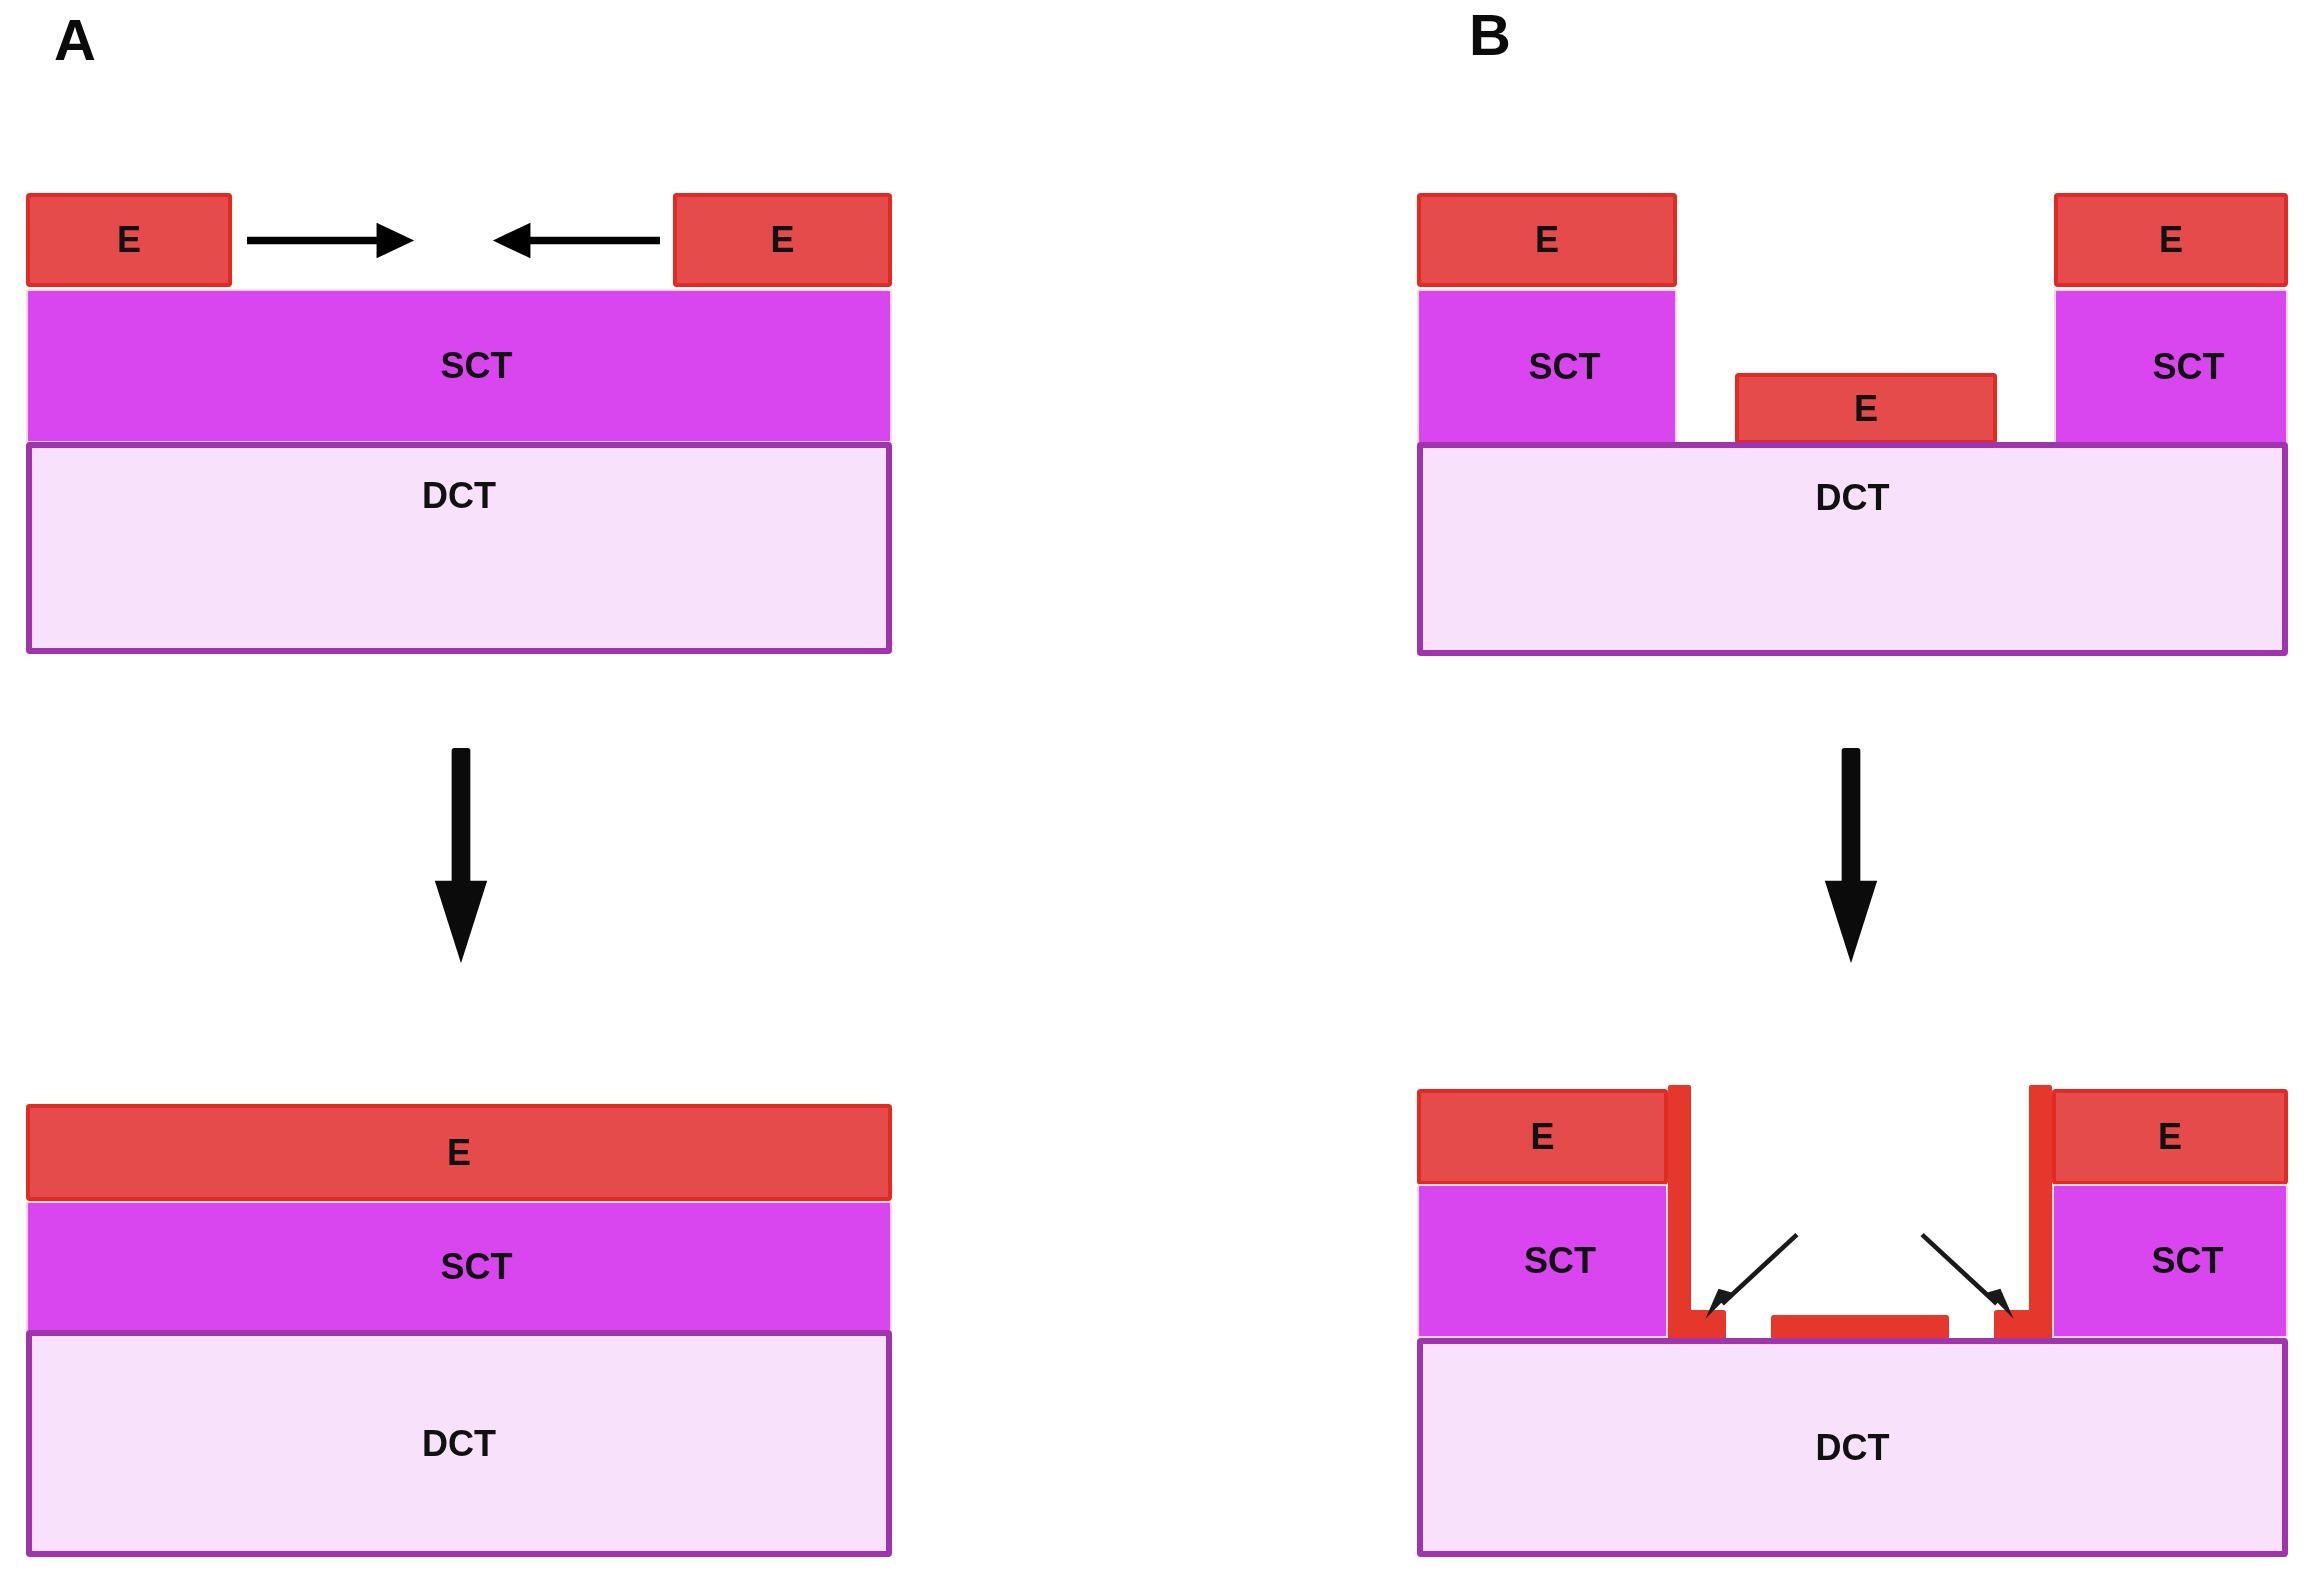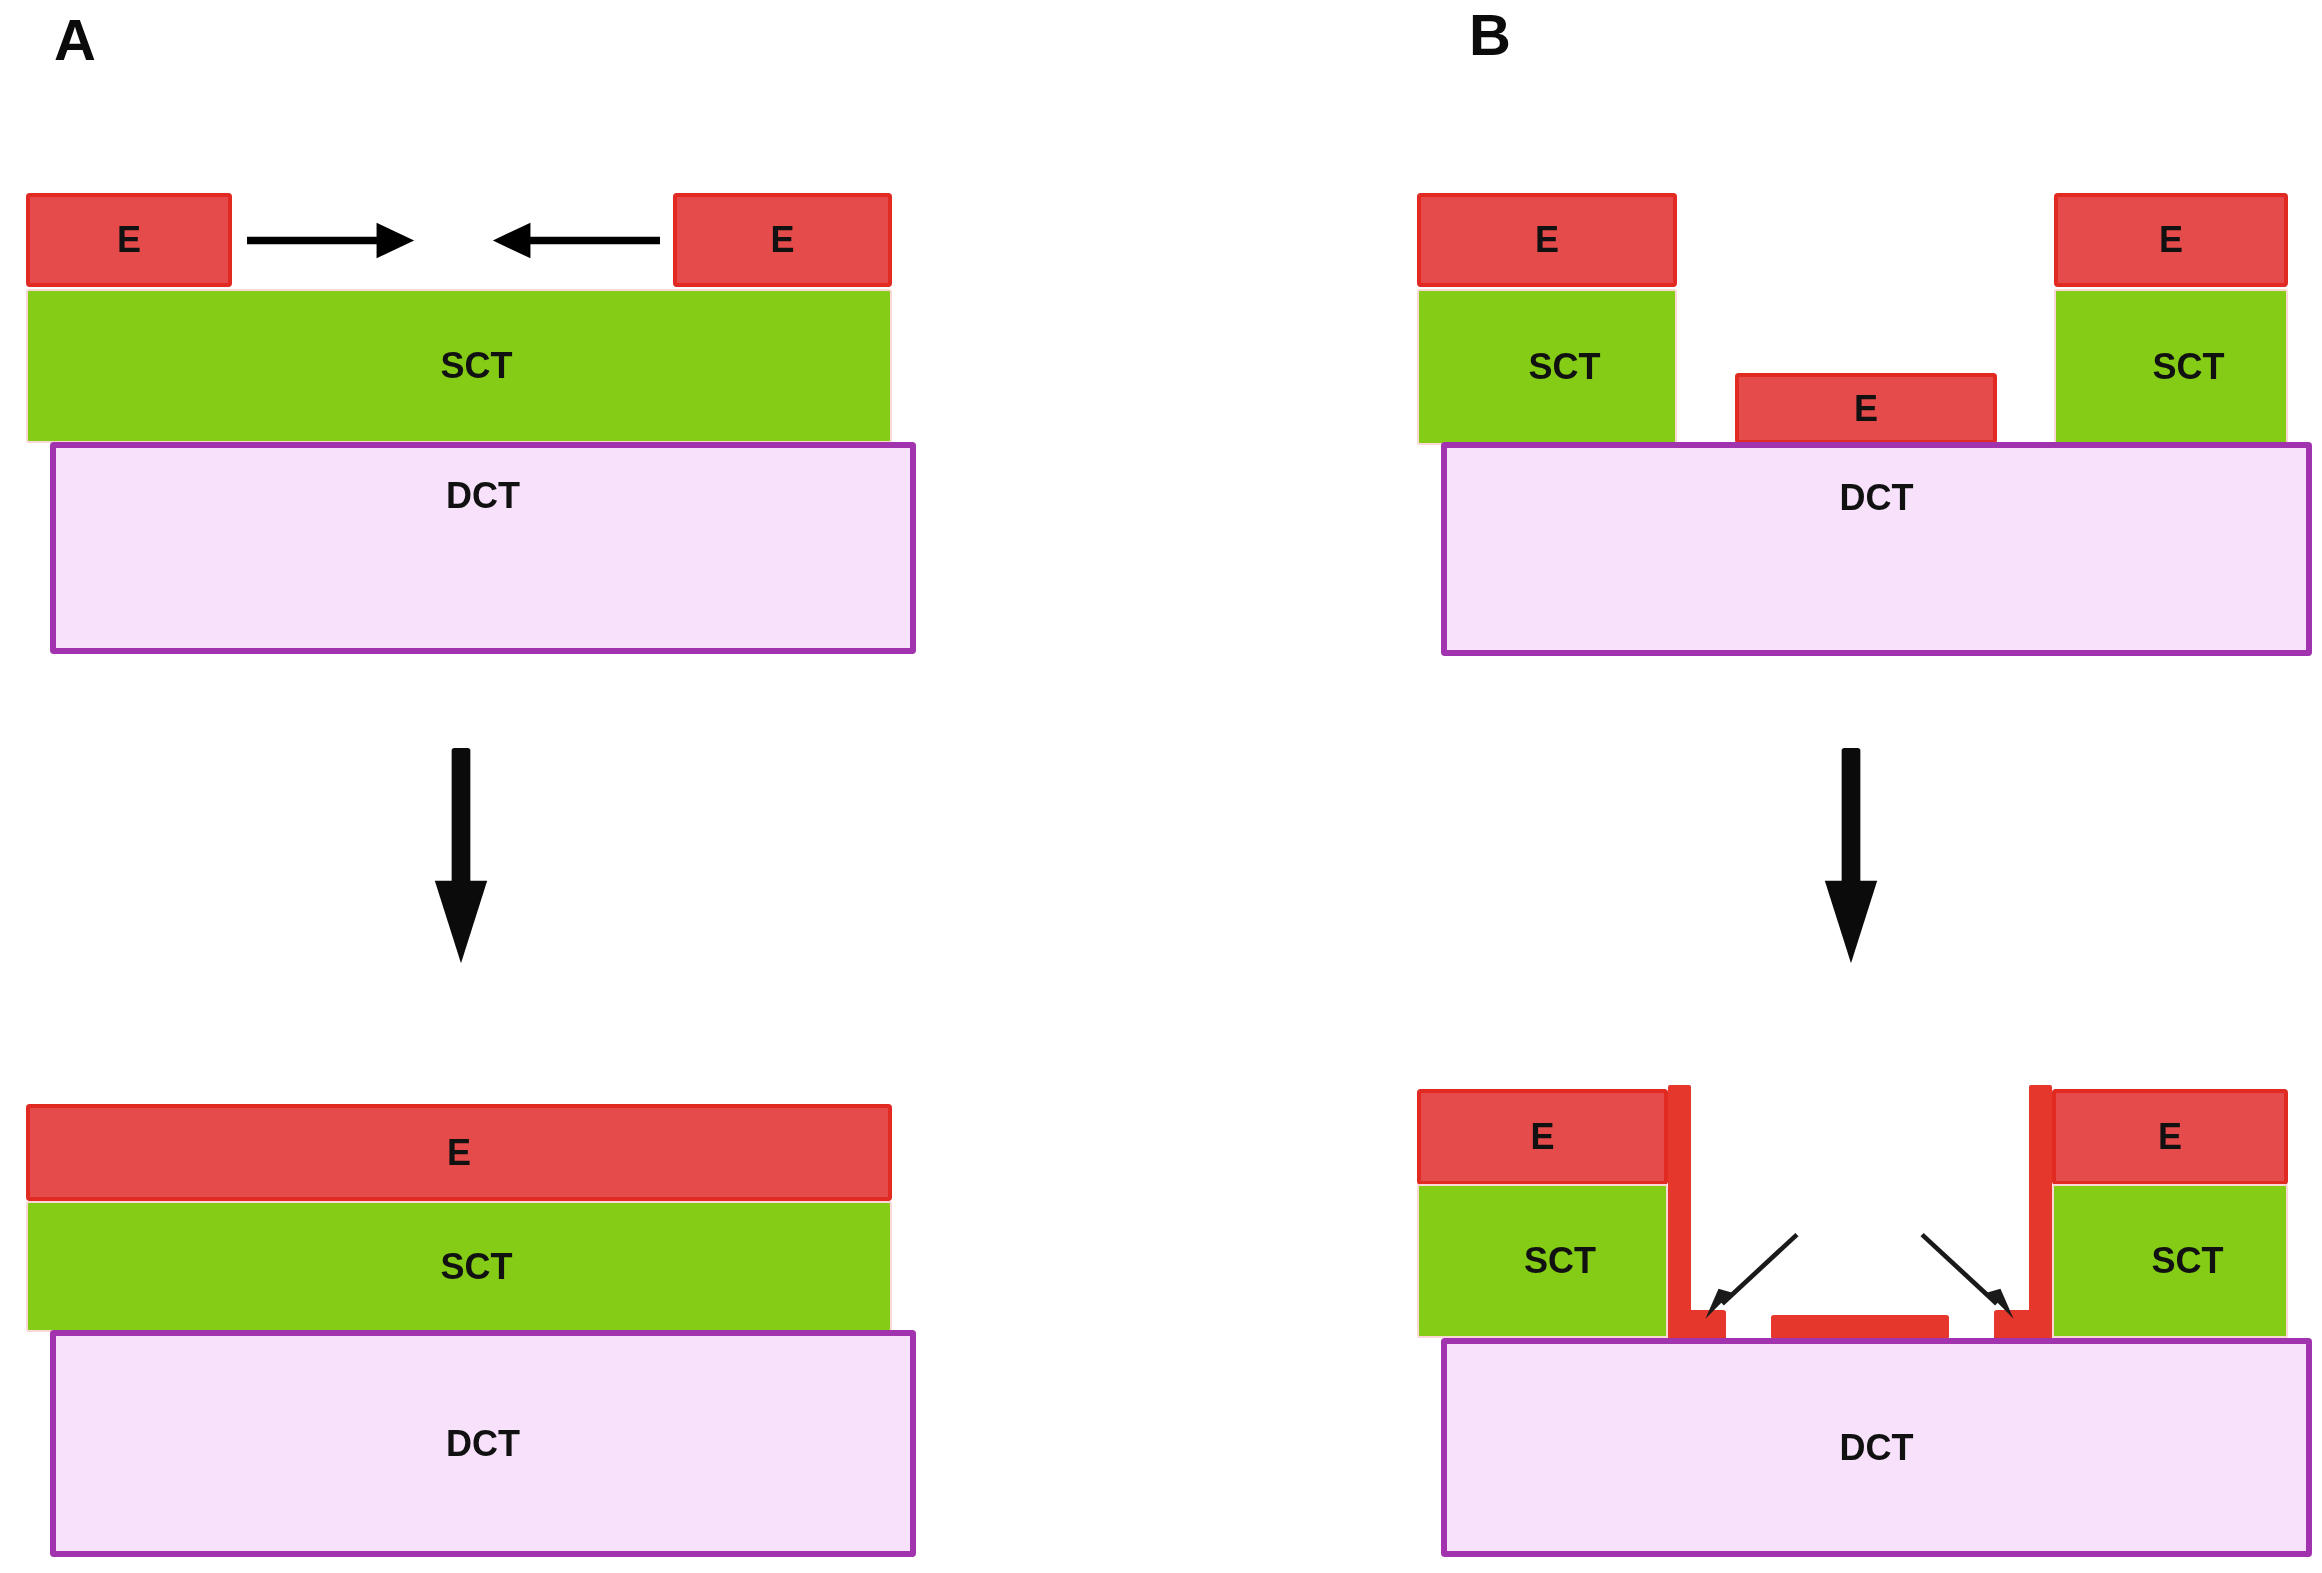--- a/index.html
+++ b/index.html
@@ -43,32 +43,31 @@
   }
   
   .e-block {
     background: #E64B4B;
     border: 4.7px solid #E02A22;
     border-radius: 3.7px;
   }
   .e-block .lbl { font-size: 36px; }
   
   .sct-block {
-    background: #84cc16;
+    background: #d946ef;
     border: 2.8px solid #FBD8D8;
     border-radius: 2.8px;
     padding-left: 35px;
   }
   .sct-block .lbl { font-size: 36px; }
   
   .dct-block {
     background: #F7E1FB;
     border: 6.6px solid #A233AE;
     border-radius: 3.7px;
-    margin-left: 24px;
   }
   .dct-block .lbl { font-size: 36px; }
 
   
   .e-strip {
     position: absolute;
     background: #E5372C;
     border-radius: 2.8px;
   }
   

